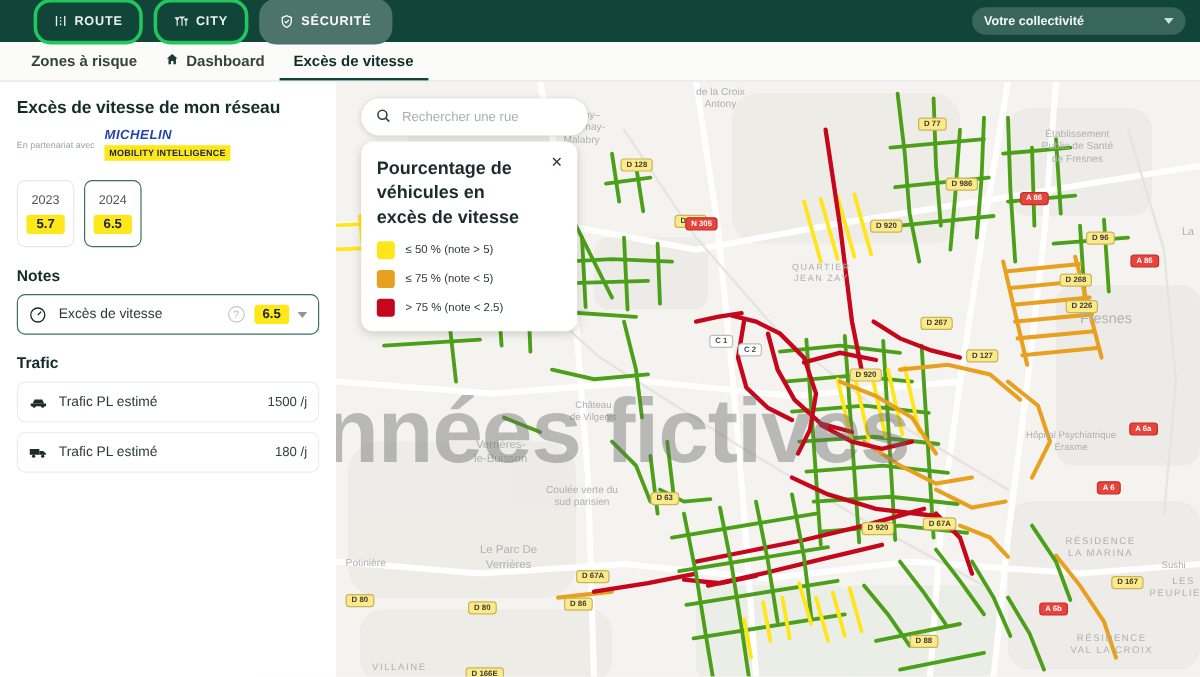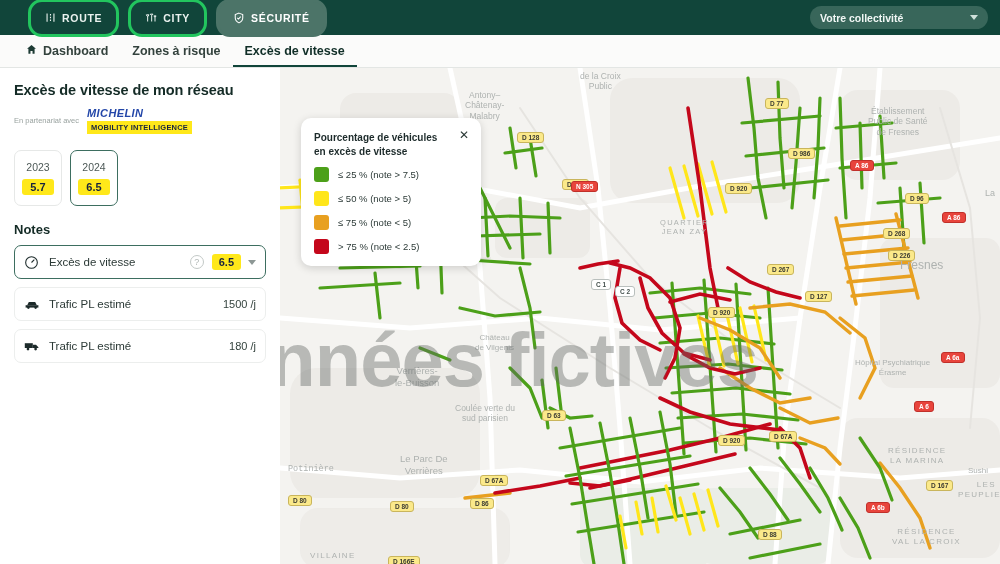--- a/index.html
+++ b/index.html
@@ -136,21 +136,21 @@
     border: none; outline: none; flex: 1; font-size: 11px; color: #2c3a37;
     font-family: "Liberation Sans", sans-serif; background: transparent;
   }
   .search input::placeholder { color: #a9b0ae; }
 
   .legend {
     position: absolute; top: 118px; left: 301px; width: 180px;
     background: #fff; border-radius: 10px; padding: 13px 13px 12px 13px;
     box-shadow: 0 2px 8px rgba(0,0,0,0.16); z-index: 68;
   }
-  .legend-title { font-size: 10px; font-weight: 700; color: #1d2b2b; line-height: 1.35; width: 135px; }
+  .legend-title { font-size: 15px; font-weight: 700; color: #1d2b2b; line-height: 1.35; width: 135px; }
   .legend-close { position: absolute; top: 11px; right: 12px; cursor: pointer; color: #2c3a37; font-size: 12px; line-height: 1; }
   .legend-item { display: flex; align-items: center; gap: 9px; margin-top: 9px; }
   .sw { width: 15px; height: 15px; border-radius: 3px; }
   .legend-lbl { font-size: 9.5px; color: #2c3a37; }
 </style>
 </head>
 <body>
 
 <div class="app">
 
@@ -185,29 +185,29 @@
     </div>
 
     <div class="collectivity">
       <span class="lbl">Votre collectivité</span>
       <span class="caret"></span>
     </div>
   </div>
 
   <div class="navbar">
     <div class="navtab">
+      <span>Zones à risque</span>
+    </div>
+    <div class="navtab">
       <span>
         <svg width="11" height="11" viewBox="0 0 16 16" fill="#1d3b34">
             <path d="M8 1.5L1.5 7H3.5v7h3v-4h3v4h3V7h2z"></path>
           </svg>
       </span>
       <span>Dashboard</span>
-    </div>
-    <div class="navtab">
-      <span>Zones à risque</span>
     </div>
     <div class="navtab active">
       <span>Excès de vitesse</span>
     </div>
   </div>
 
   <div class="map">
     <svg width="720" height="496">
       <defs>
         <style>
@@ -404,21 +404,21 @@
         <path d="M230 60 L236 100"></path>
         <path d="M250 70 L256 108"></path>
         <path d="M225 85 L262 80"></path>
       </g>
     </svg>
 
     <div class="watermark">Données fictives</div>
 
     <div id="place-labels">
         <div class="mlabel" style="left: 300px; top: 3px; font-size: 8.5px;">de la Croix
-Public</div>
+Antony</div>
         <div class="mlabel" style="left: 185px; top: 22px; font-size: 8.5px;">Antony–
 Châtenay-
 Malabry</div>
         <div class="mlabel" style="left: 588px; top: 38px; font-size: 8.5px;">Établissement
 Public de Santé
 de Fresnes</div>
         <div class="mlabel caps" style="left: 380px; top: 150px; font-size: 7.5px;">QUARTIER
 JEAN ZAY</div>
         <div class="mlabel" style="left: 620px; top: 190px; font-size: 12px;">Fresnes</div>
         <div class="mlabel" style="left: 705px; top: 120px; font-size: 9px;">La</div>
@@ -429,21 +429,21 @@
         <div class="mlabel" style="left: 175px; top: 335px; font-size: 8.5px;">Coulée verte du
 sud parisien</div>
         <div class="mlabel" style="left: 575px; top: 290px; font-size: 8px;">Hôpital Psychiatrique
 Érasme</div>
         <div class="mlabel caps" style="left: 608px; top: 378px; font-size: 8px;">RÉSIDENCE
 LA MARINA</div>
         <div class="mlabel caps" style="left: 612px; top: 459px; font-size: 8px;">RÉSIDENCE
 VAL LA CROIX</div>
         <div class="mlabel" style="left: 120px; top: 385px; font-size: 9.5px;">Le Parc De
 Verrières</div>
-        <div class="mlabel" style="left: 8px; top: 396px; font-size: 8.5px; font-family: Liberation Mono, monospace;">Potinière</div>
+        <div class="mlabel" style="left: 8px; top: 396px; font-size: 8.5px;">Potinière</div>
         <div class="mlabel caps" style="left: 30px; top: 483px; font-size: 8px;">VILLAINE</div>
         <div class="mlabel caps" style="left: 678px; top: 412px; font-size: 8px;">LES
 PEUPLIERS</div>
         <div class="mlabel" style="left: 688px; top: 398px; font-size: 8px;">Sushi</div>
       </div>
     <div id="road-shields">
         <div class="shield" style="left: 485px; top: 30px;">D 77</div>
         <div class="shield" style="left: 237px; top: 64px;">D 128</div>
         <div class="shield" style="left: 508px; top: 80px;">D 986</div>
         <div class="shield mw" style="left: 570px; top: 92px;">A 86</div>
@@ -506,20 +506,21 @@
           <circle cx="9" cy="9" r="7"></circle>
             <path d="M9 9l3.4-3.4"></path>
         </svg>
       </span>
       <span class="row-lbl">Excès de vitesse</span>
       <span class="helpic">?</span>
       <span class="score-pill">6.5</span>
       <span class="chev"></span>
     </div>
 
+    <div class="sec-h">Trafic</div>
 
     <div class="row-card">
       <span class="row-ico">
         <svg width="16" height="12" viewBox="0 0 20 13" fill="#1d2b2b">
           <path d="M2 8h16v3H2z" rx="1"></path>
             <path d="M4 8l2-4h8l2 4z"></path>
           <circle cx="5.5" cy="11" r="1.6"></circle>
             <circle cx="14.5" cy="11" r="1.6"></circle>
         </svg>
       </span>
@@ -534,29 +535,34 @@
             <path d="M11 5h4l3 3v1h-7z"></path>
           <circle cx="5" cy="10.4" r="1.7"></circle>
             <circle cx="14.5" cy="10.4" r="1.7"></circle>
         </svg>
       </span>
       <span class="row-lbl">Trafic PL estimé</span>
       <span class="row-val">180 /j</span>
     </div>
   </div>
 
+  <div class="search">
+    <span>
+      <svg width="13" height="13" viewBox="0 0 16 16" fill="none" stroke="#33423d" stroke-width="1.6">
+        <circle cx="7" cy="7" r="4.6"></circle>
+          <path d="M10.4 10.4L14 14"></path>
+      </svg>
+    </span>
+    <input type="text" placeholder="Rechercher une rue" style="">
+  </div>
 
   <div class="legend">
     <div class="legend-title">Pourcentage de véhicules en excès de vitesse</div>
     <div class="legend-close">✕</div>
     <div id="legend-items">
-        <div class="legend-item">
-          <span class="sw" style="background: rgb(76, 160, 25);"></span>
-          <span class="legend-lbl">≤ 25 %  (note &gt; 7.5)</span>
-        </div>
         <div class="legend-item">
           <span class="sw" style="background: rgb(255, 230, 26);"></span>
           <span class="legend-lbl">≤ 50 % (note &gt; 5)</span>
         </div>
         <div class="legend-item">
           <span class="sw" style="background: rgb(232, 160, 32);"></span>
           <span class="legend-lbl">≤ 75 % (note &lt; 5)</span>
         </div>
         <div class="legend-item">
           <span class="sw" style="background: rgb(196, 7, 27);"></span>

